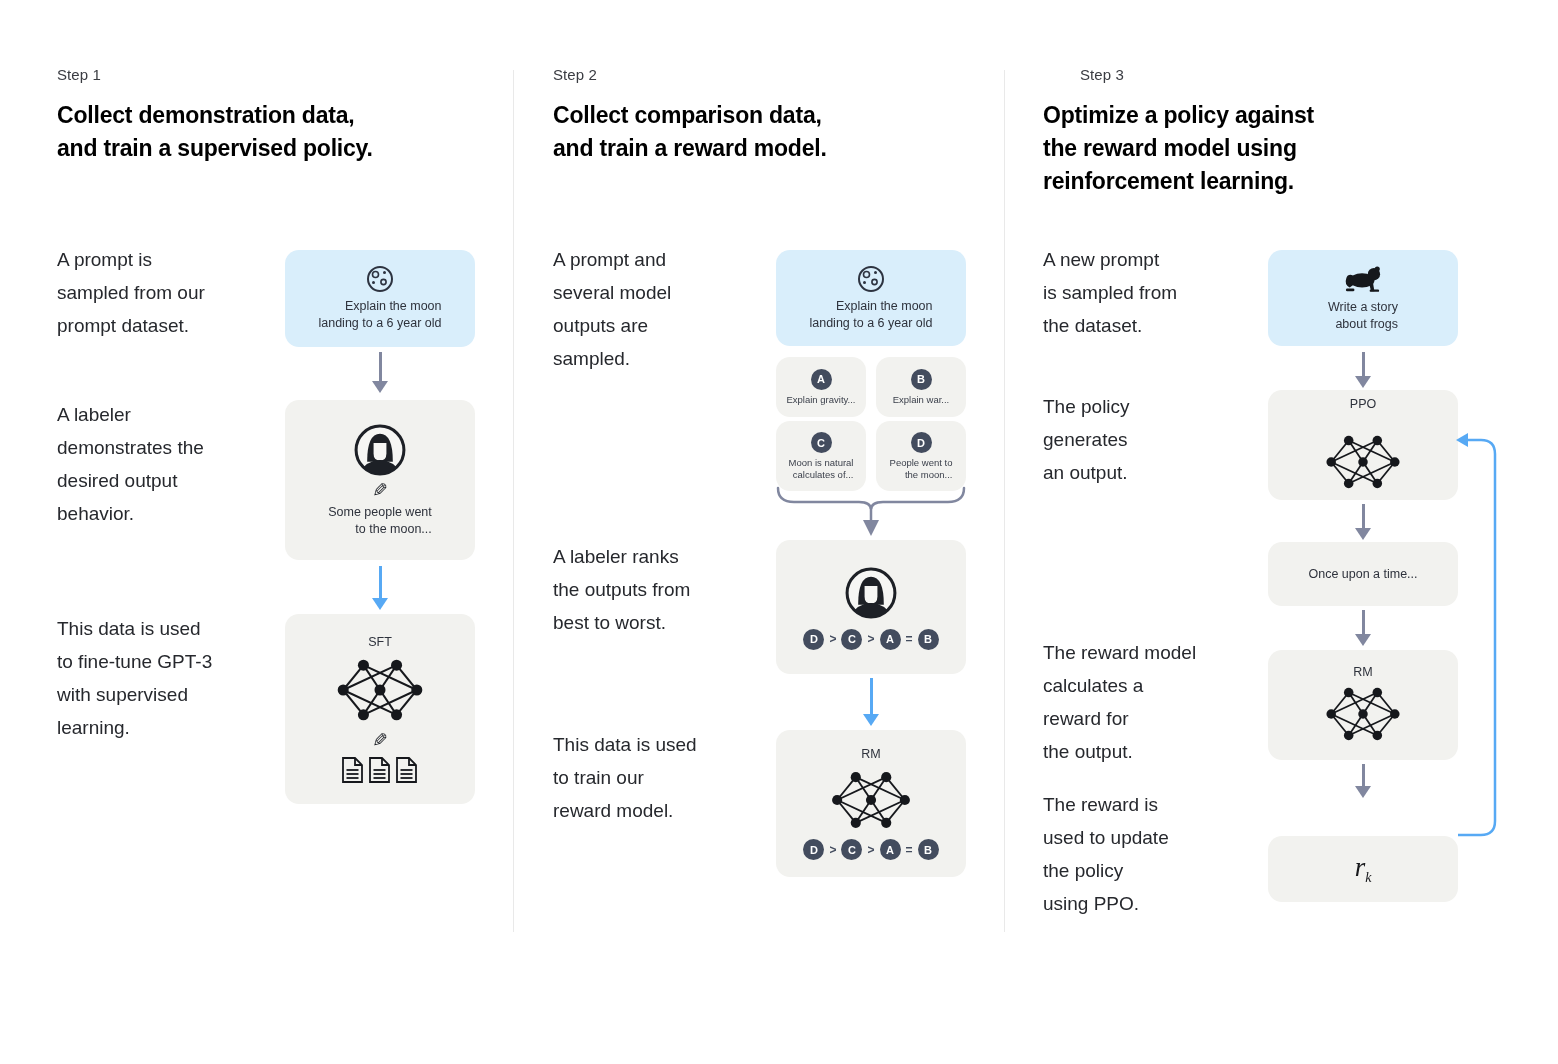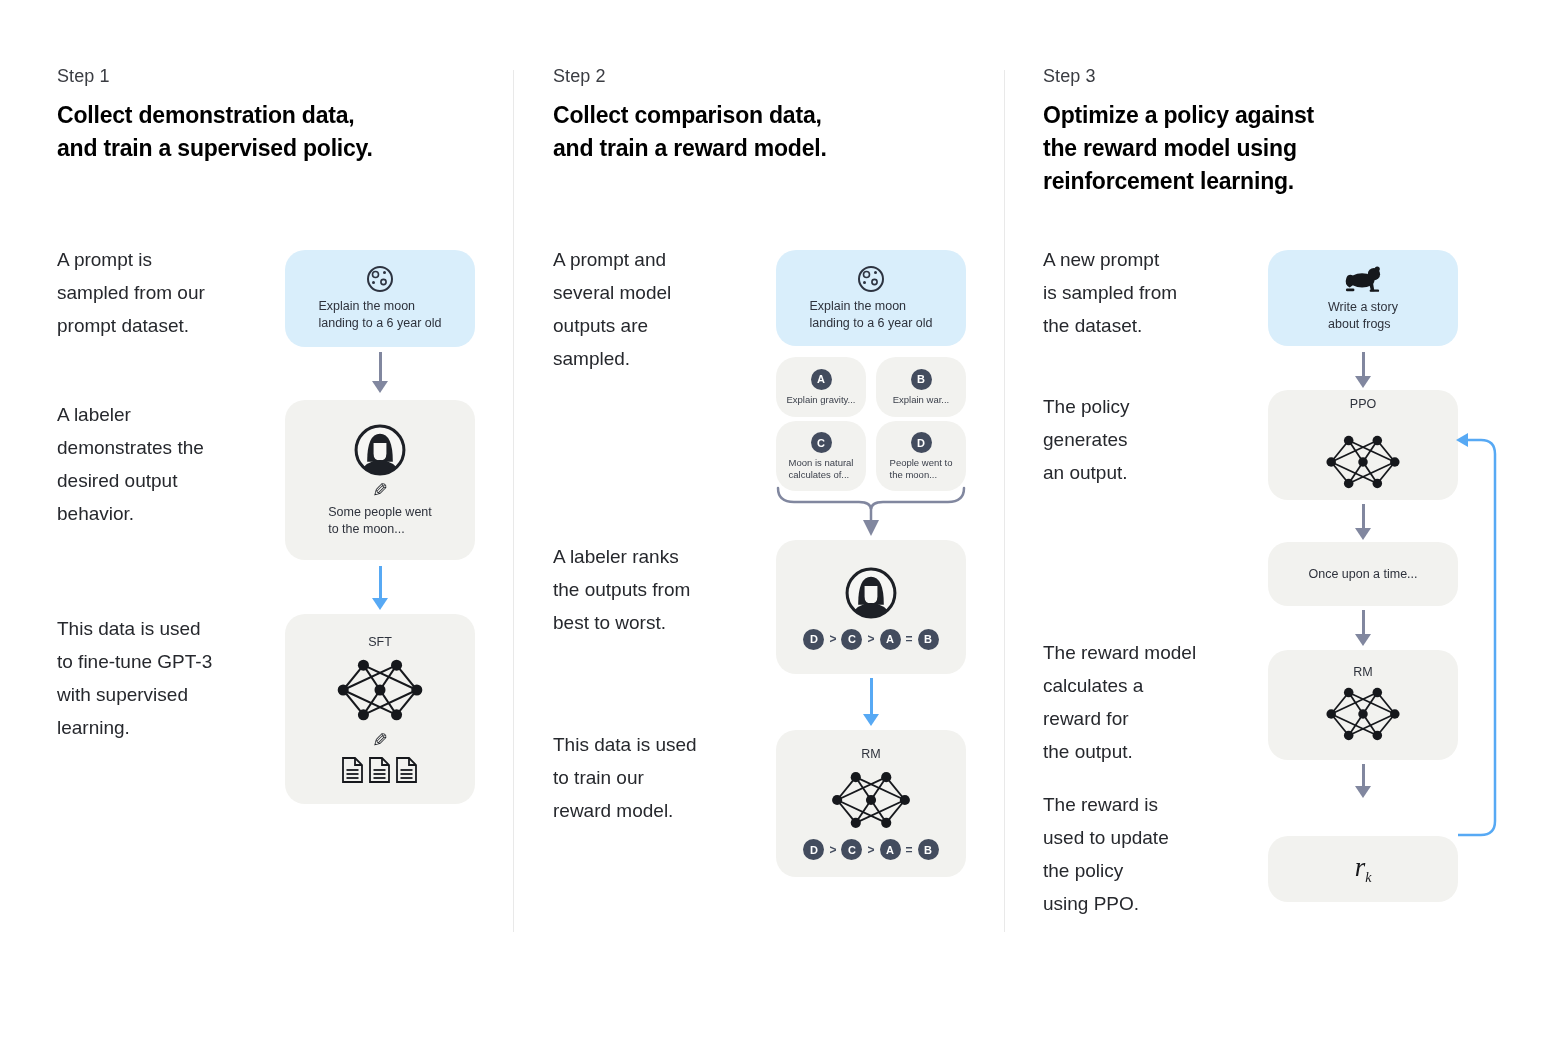--- a/index.html
+++ b/index.html
@@ -3,28 +3,28 @@
 <meta charset="utf-8">
 <style>
   html,body { margin:0; padding:0; }
   body {
     width:1558px; height:1064px; background:#ffffff; position:relative;
     font-family:"Liberation Sans","DejaVu Sans",sans-serif; overflow:hidden;
     color:#26282d;
   }
   .abs { position:absolute; }
   .preline { white-space:pre-line; }
-  .step-label { font-size:18px; color:#3a3c42; letter-spacing:0.1px; }
+  .step-label { font-size:15px; color:#3a3c42; letter-spacing:0.1px; }
   .col-title { font-size:23px; font-weight:bold; color:#000000; line-height:33px; letter-spacing:-0.2px; }
   .side-text { font-size:19px; color:#26282d; line-height:33px; }
   .divider { position:absolute; width:1px; background:#e9e9e9; top:70px; height:862px; }
   .card {
-    position:absolute; background:#f2f2ef; border-radius:20px;
+    position:absolute; background:#f2f2ef; border-radius:14px;
     display:flex; flex-direction:column; align-items:center; justify-content:center;
-    text-align:left;
+    text-align:right;
   }
   .card.blue { background:#d9eefb; }
   .card-text { font-size:12.5px; line-height:17px; color:#2e323c; }
   .model-label { font-size:12.5px; color:#2e323c; }
   .mini-text { font-size:9.5px; line-height:11.5px; color:#3a3f4a; margin-top:4px; }
   .chip {
     width:21px; height:21px; border-radius:50%; background:#434c5e; color:#ffffff;
     font-size:11px; font-weight:bold; display:flex; align-items:center; justify-content:center;
     flex:0 0 auto;
   }
@@ -248,21 +248,21 @@
     <span class="chip">D</span>
     <span class="chip-sep">&gt;</span>
     <span class="chip">C</span>
     <span class="chip-sep">&gt;</span>
     <span class="chip">A</span>
     <span class="chip-sep">=</span>
     <span class="chip">B</span>
   </div>
 </div>
 
-<div class="abs step-label" style="left:1043px; top:66px">Step 3</div>
+<div class="abs step-label" style="left:1080px; top:66px">Step 3</div>
 <div class="abs col-title preline" style="left:1043px; top:99px; width:420px">Optimize a policy against
 the reward model using
 reinforcement learning.</div>
 
 <div class="abs side-text preline" style="left:1043px; top:243px; width:220px">A new prompt
 is sampled from
 the dataset.</div>
 <div class="abs side-text preline" style="left:1043px; top:390px; width:220px">The policy
 generates
 an output.</div>

